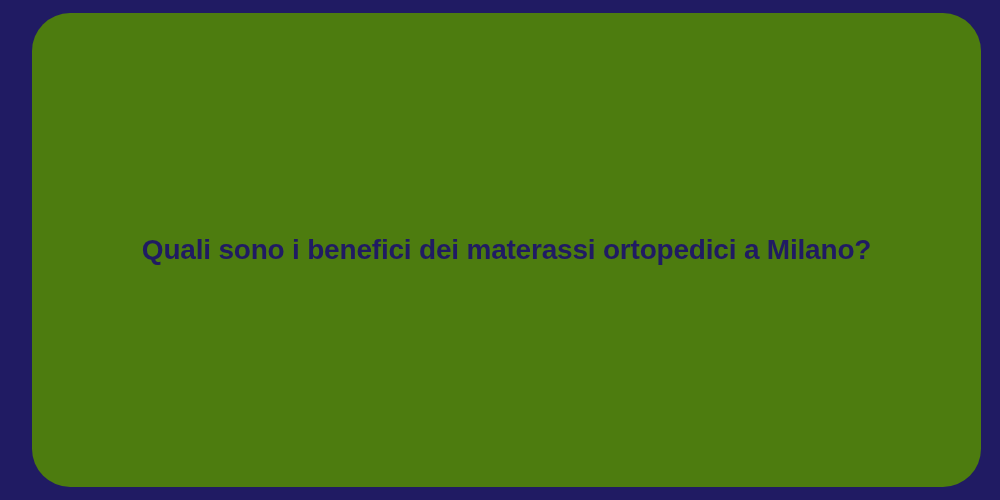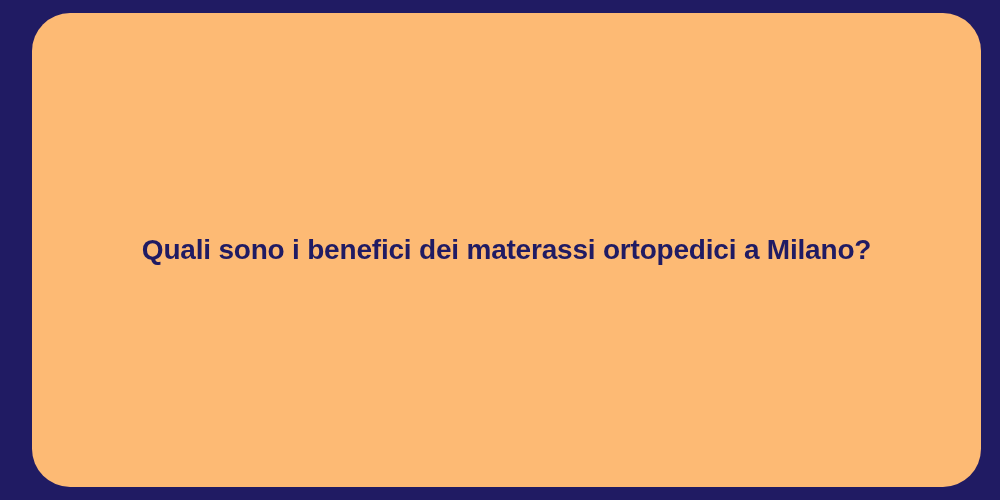--- a/index.html
+++ b/index.html
@@ -20,21 +20,21 @@
     width: 1000px;
     height: 500px;
     background: #201B63;
     padding: 13px 19px 13px 13px;
     display: flex;
   }
 
   .card-panel {
     position: relative;
     flex: 1 1 auto;
-    background: #fdba74;
+    background: #4d7c0f;
     border-radius: 38px;
     display: flex;
     align-items: center;
     justify-content: center;
     overflow: hidden;
     margin-left: 19px;
   }
 
   .headline {
     margin: 0;

